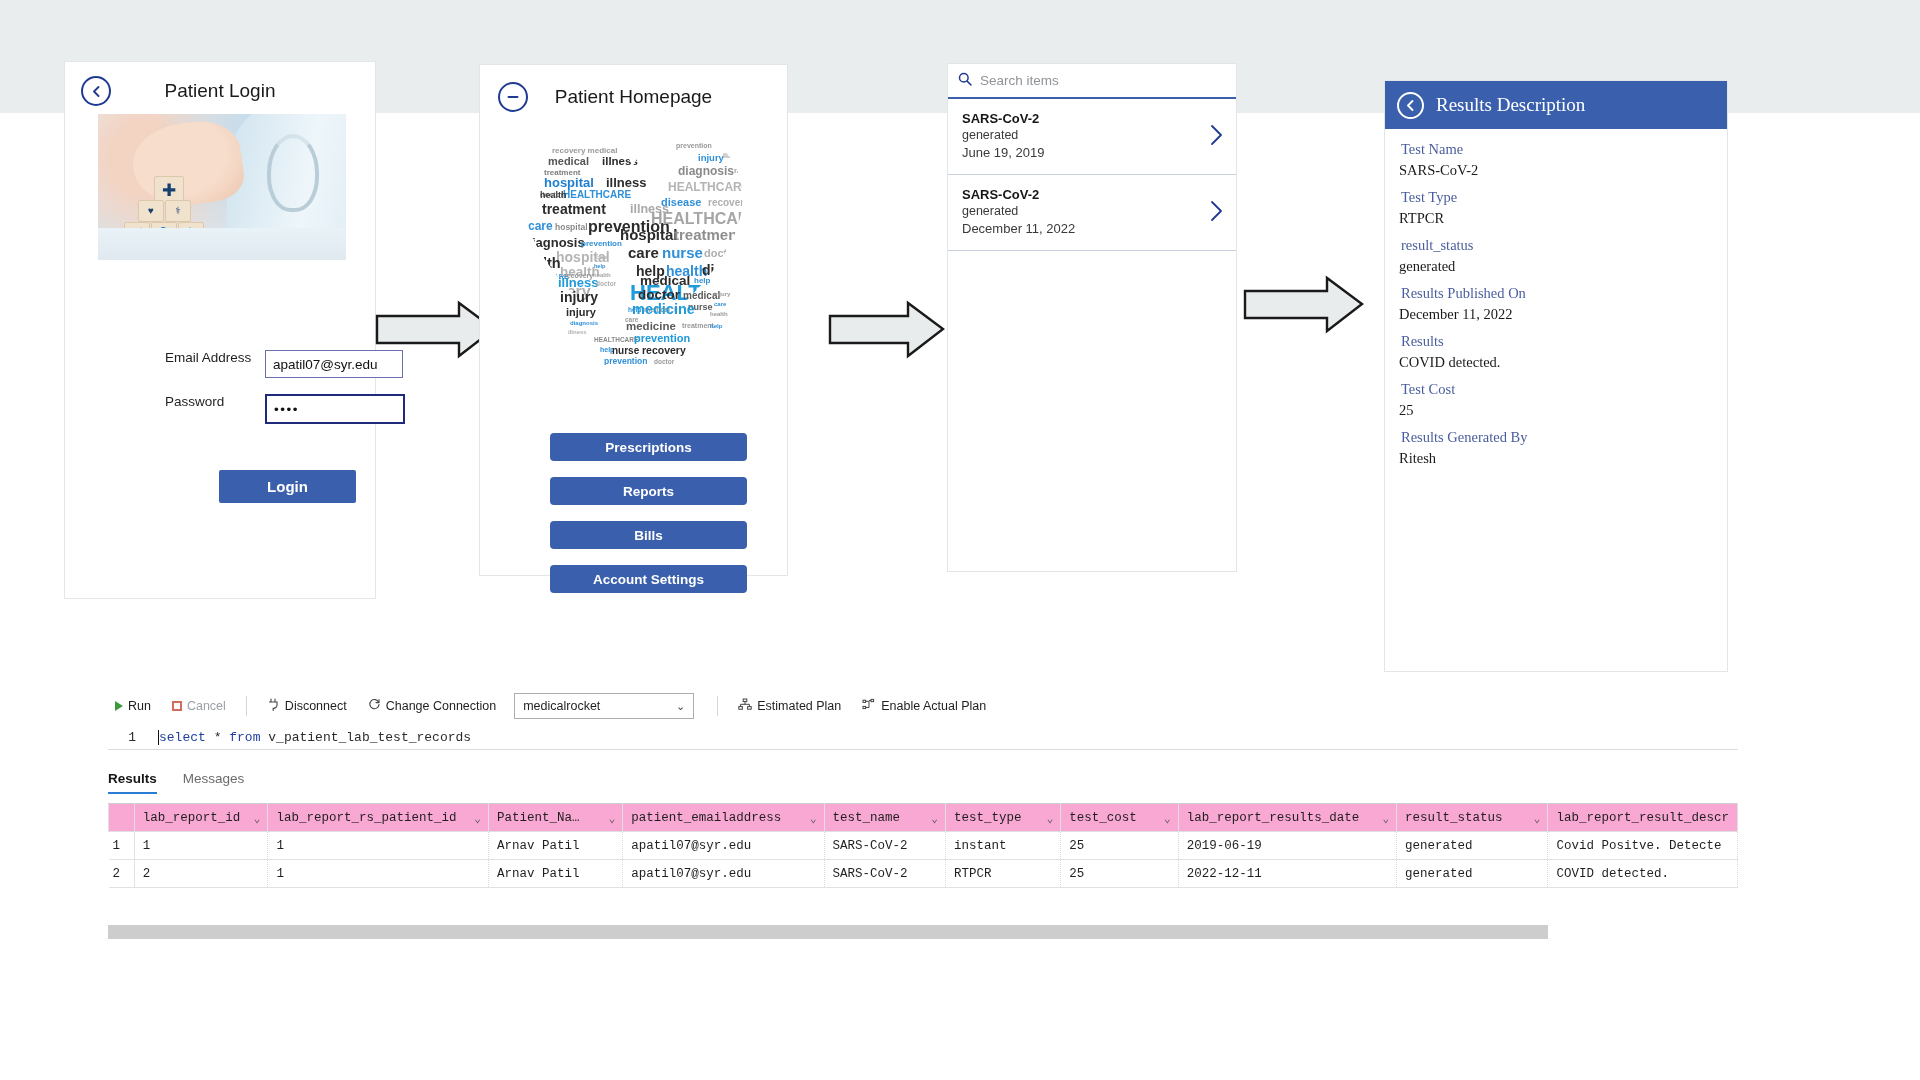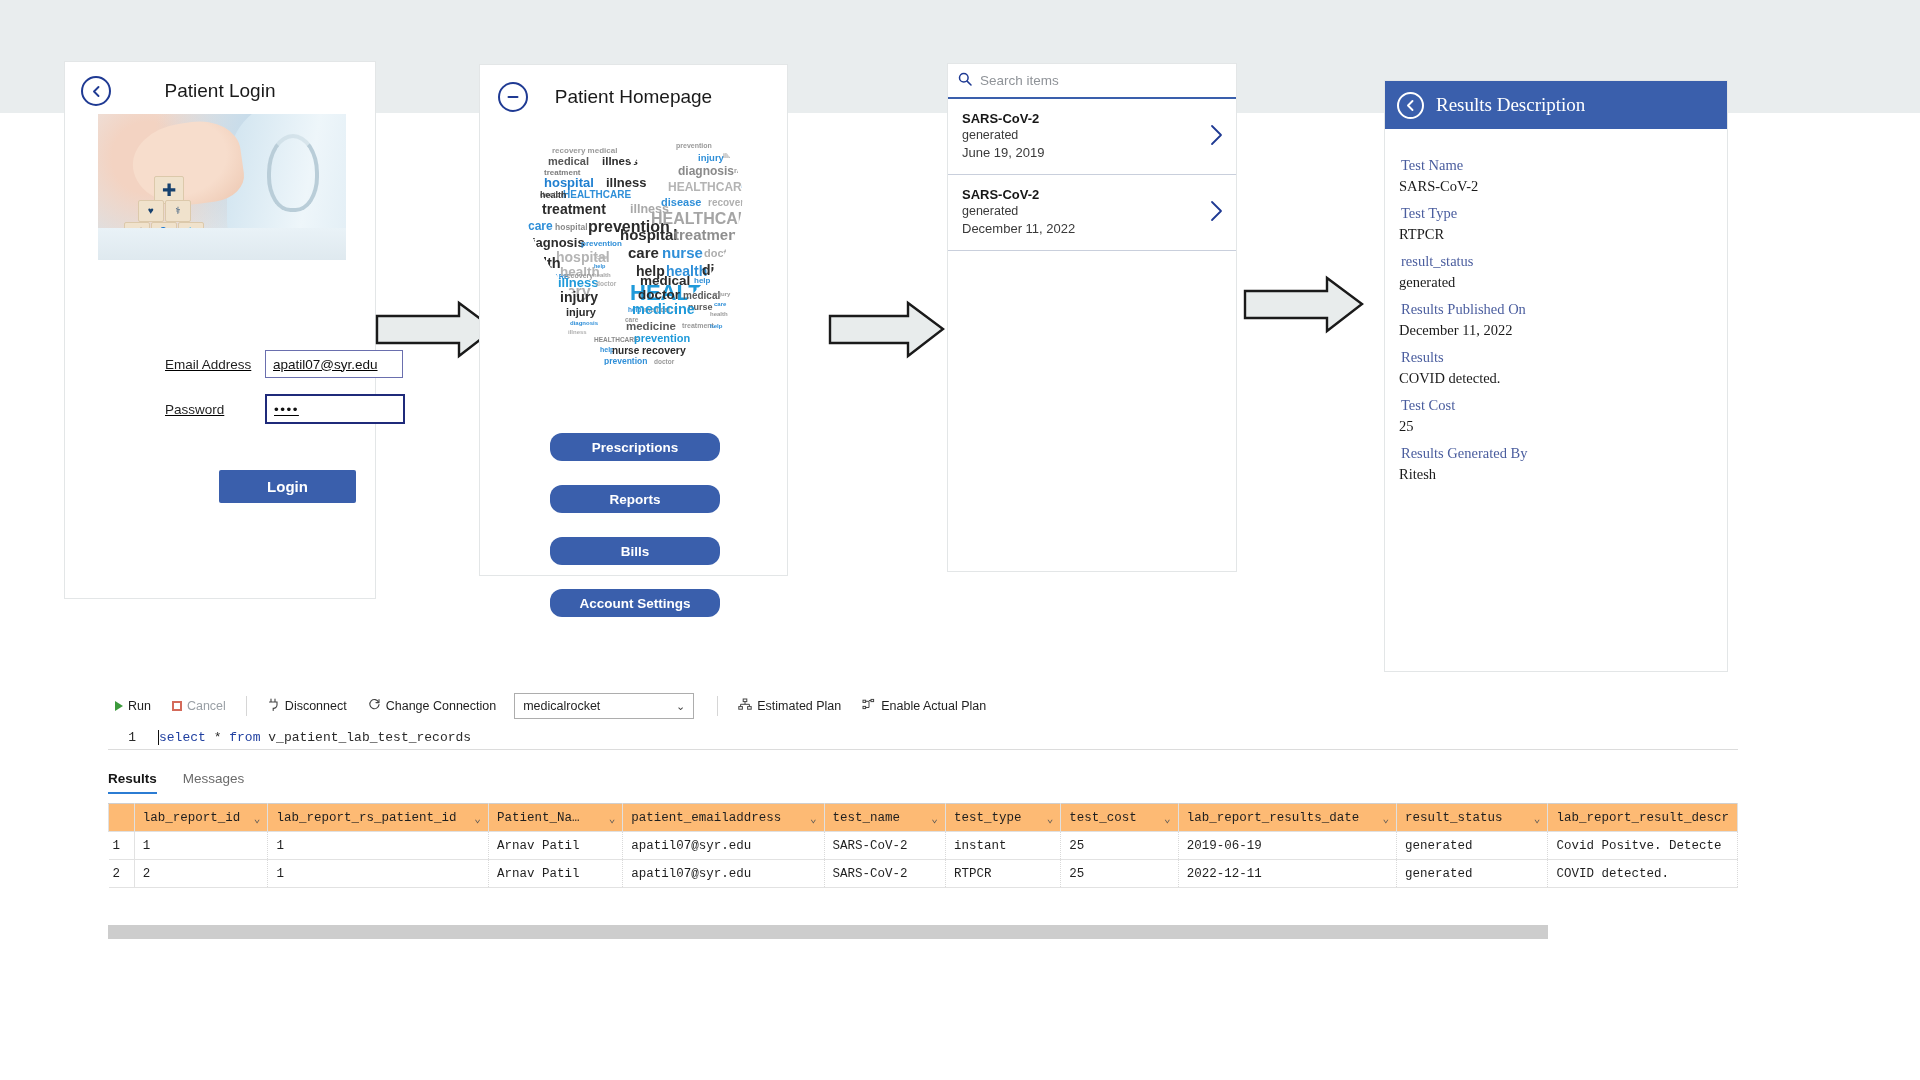--- a/index.html
+++ b/index.html
@@ -77,21 +77,21 @@
     position: absolute; background: #f0e2cc;
     border: 1px solid #dcc9ab; border-radius: 2px;
     display: flex; align-items: center; justify-content: center;
     color: #16416e; font-size: 10px; line-height: 1;
   }
   .login-photo .shelf {
     position: absolute; left: 0; right: 0; bottom: 0; height: 22%;
     background: linear-gradient(#e9f2f7, #dfe9ef);
   }
   #login-card .field-row {
-    position: absolute; display: flex; align-items: center; text-decoration: underline;
+    position: absolute; display: flex; 
   }
   #login-card .flabel { font-size: 13.5px; color: #1f1f1f; }
   .txt-input {
     border: 1px solid #6a6fae; background: #fff;
     font-size: 13.5px; color: #111;
     padding: 4px 7px; outline: none;
     font-family: "Liberation Sans", sans-serif;
   }
   .txt-input.focused { border: 2px solid #1f2a7a; }
   #email-row { left: 100px; top: 288px; }
@@ -126,22 +126,22 @@
     font-size: 19px; color: #1a1a1a; pointer-events: none;
   }
   .wordcloud {
     position: absolute; left: 28px; top: 53px; width: 250px; height: 247px;
   }
   .wordcloud svg { display: block; width: 100%; height: 100%; }
   .home-btns {
     position: absolute; left: 70px; top: 368px; width: 170px;
   }
   .home-btns button {
-    display: block; width: 170px; height: 28px; margin-bottom: 24px;
-    font-size: 13.5px; border-radius: 12px;
+    display: block; width: 197px; height: 28px; margin-bottom: 16px;
+    font-size: 13.5px; border-radius: 4px;
   }
 
   
   #lab-card {
     left: 948px; top: 64px; width: 288px; height: 507px;
     box-shadow: 0 0 0 1px #e3e6e7;
   }
   .blue-hdr {
     background: #3a5fac; height: 44px;
     display: flex; align-items: center; padding: 0 12px;
@@ -175,21 +175,21 @@
   }
 
   
   #res-card {
     left: 1385px; top: 81px; width: 342px; height: 590px;
     box-shadow: 0 0 0 1px #e3e6e7;
     font-family: Liberation Serif, serif;
   }
   #res-card .blue-hdr { height: 48px; }
   #res-card .blue-hdr .title { font-size: 19px; }
-  .res-body { padding: 12px 0 0 14px; margin-top: 16px; }
+  .res-body { padding: 12px 0 0 14px; }
   .res-field { margin-bottom: 10px; }
   .res-field .k { font-size: 14.5px; color: #4a5d9e; margin-left: 2px; }
   .res-field .v { font-size: 14.5px; color: #1a1a1a; margin-top: 4px; }
 
   
   #sql-area { position: absolute; left: 0; top: 675px; width: 1920px; height: 405px; }
   .sql-toolbar {
     position: absolute; left: 108px; top: 17px; width: 1630px; height: 28px;
     display: flex; align-items: center; gap: 7px;
     font-size: 12.5px; color: #1f1f1f;
@@ -224,21 +224,21 @@
   .grid-tabs .tab { padding-bottom: 6px; color: #6b6b6b; }
   .grid-tabs .tab.active { color: #151515; font-weight: bold; border-bottom: 2.5px solid #2b7cd3; }
 
   .grid {
     position: absolute; left: 108px; top: 128px; width: 1630px;
     font-family: "Liberation Mono", monospace; font-size: 12.5px;
     overflow: hidden;
   }
   .grid table { border-collapse: collapse; table-layout: fixed; }
   .grid th {
-    background: #fdba74; border: 1px solid #e0e0e0; border-top: 1px solid #cfcfcf;
+    background: #f9a8d4; border: 1px solid #e0e0e0; border-top: 1px solid #cfcfcf;
     height: 28px; font-weight: normal; color: #1f1f1f;
     padding: 0 8px; text-align: left; position: relative;
     white-space: nowrap; overflow: hidden;
   }
   .grid th .cv { position: absolute; right: 7px; top: 50%; transform: translateY(-50%); color: #555; font-size: 11px; }
   .grid th.rowhdr { width: 26px; padding: 0; }
   .grid td {
     border-right: 1px dotted #d9d9d9; border-bottom: 1px solid #e2e2e2;
     height: 28px; padding: 0 8px; color: #1f1f1f; white-space: nowrap; overflow: hidden;
   }

